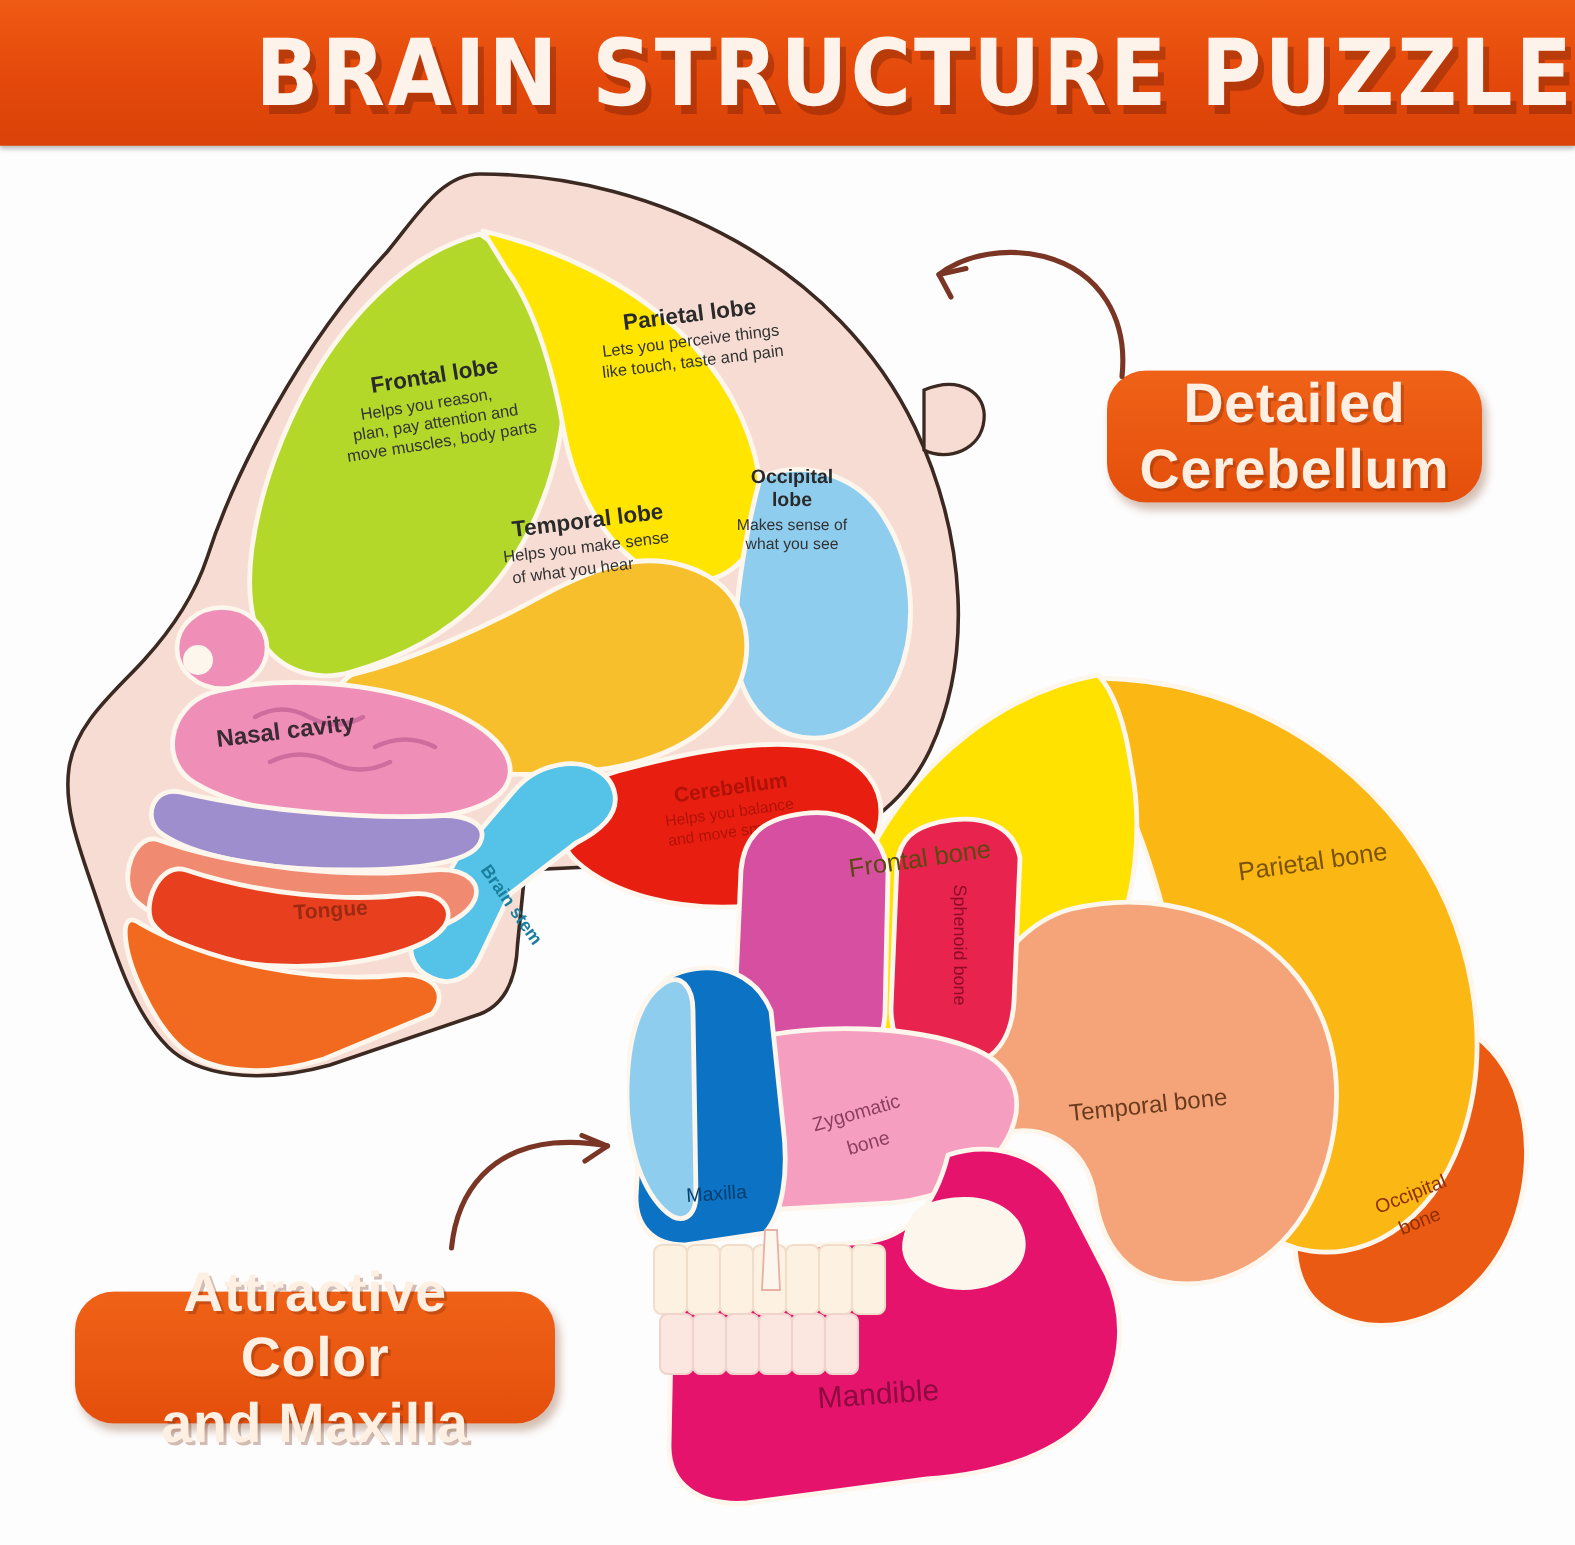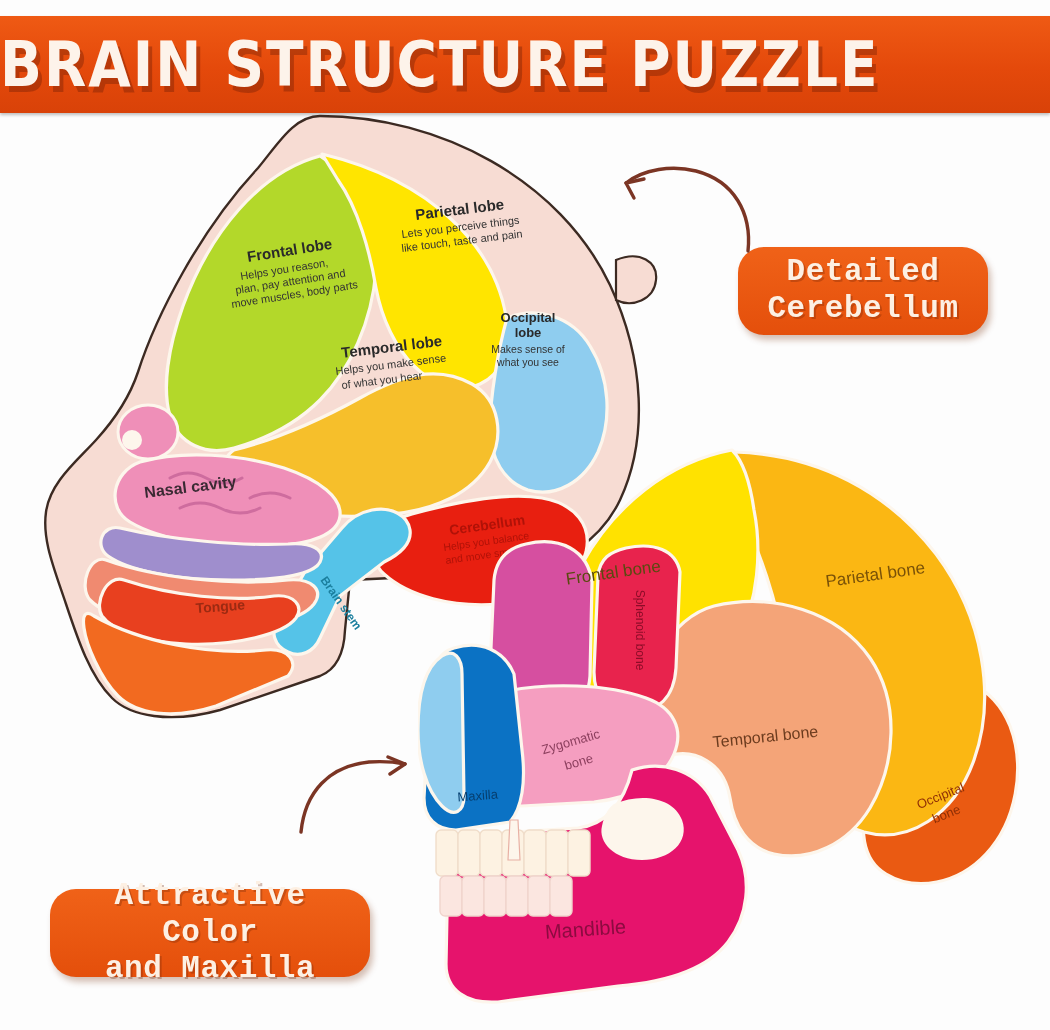--- a/index.html
+++ b/index.html
@@ -7,24 +7,24 @@
     width:1050px;height:1030px;
     background:#ffffff;
     font-family:"Liberation Sans", sans-serif;
     overflow:hidden;
     position:relative;
   }
   #stage{position:relative;width:1050px;height:1030px;background:#fdfdfd;overflow:hidden;}
 
   
   #banner{
-    position:absolute;left:0;top:16px;width:1050px;height:97px;
+    position:absolute;left:0;top:0;width:1050px;height:97px;
     background:#e84a0c;
     background-image:linear-gradient(180deg,#ef5a14 0%,#e4490b 55%,#d94208 100%);
-    display:flex;align-items:center;justify-content:flex-start;
+    display:flex;align-items:center;justify-content:flex-end;
     box-shadow:0 2px 3px rgba(0,0,0,.25);
   }
   #banner-title{
     font-family:"DejaVu Sans", sans-serif;
     font-weight:bold;
     font-size:55px;
     letter-spacing:2px;
     color:#fdf3ea;
     text-shadow:4px 5px 0 rgba(110,30,5,.38);
     white-space:nowrap;
@@ -37,30 +37,30 @@
     background:#e8540f;
     background-image:linear-gradient(180deg,#f06218 0%,#e44f0b 100%);
     border-radius:26px;
     box-shadow:3px 5px 6px rgba(120,45,10,.30);
     display:flex;align-items:center;justify-content:center;
     text-align:center;
     padding:10px 18px;
     box-sizing:border-box;
   }
   .badge span{
-    font-family:Liberation Mono, monospace;
+    font-family:Liberation Sans, sans-serif;
     font-weight:bold;
-    font-size:31px;
+    font-size:37px;
     line-height:1.18;
     color:#fdf0e3;
     text-shadow:2px 2px 0 rgba(110,35,5,.30);
     letter-spacing:.5px;
   }
   #badge-detailed{left:738px;top:247px;width:250px;height:88px;}
-  #badge-attractive{left:50px;top:861px;width:320px;height:88px;margin-top:28px;}
+  #badge-attractive{left:50px;top:861px;width:320px;height:88px;}
 
   
   .arrow{position:absolute;}
 
   svg{display:block;}
   .pz{stroke:#fdf6ec;stroke-width:3.2;stroke-linejoin:round;}
 </style>
 </head>
 <body>
 

